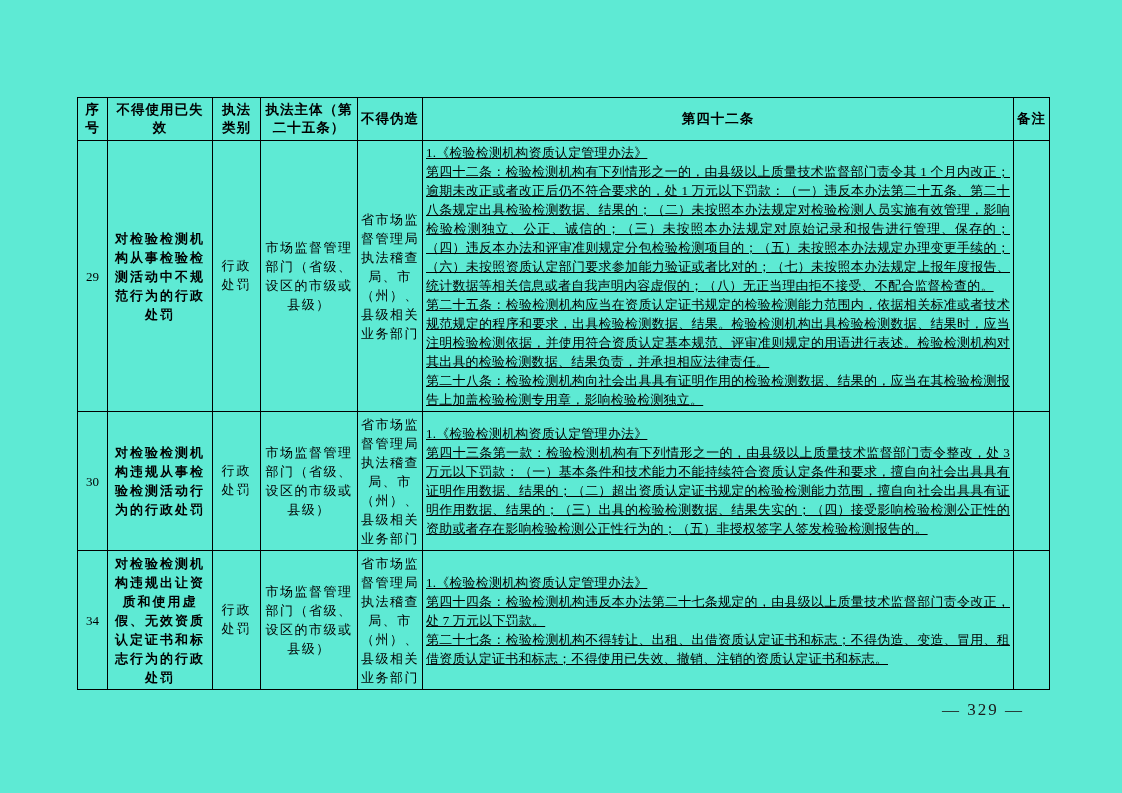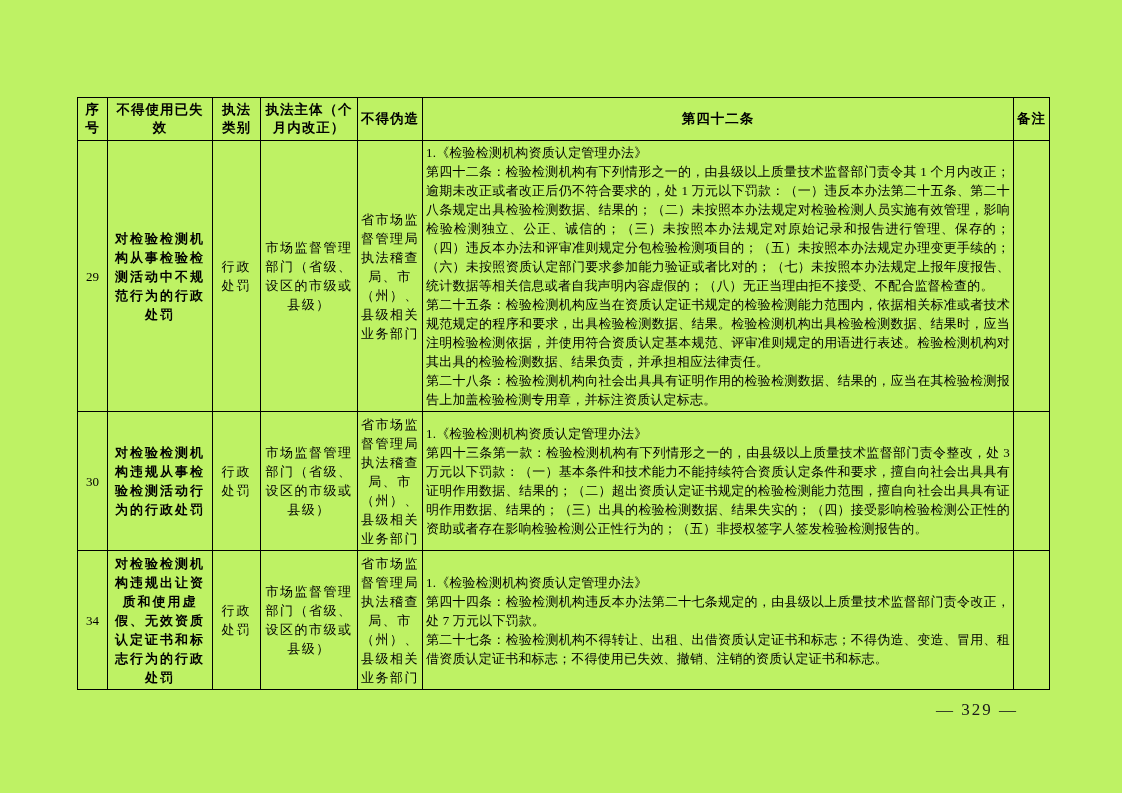--- a/index.html
+++ b/index.html
@@ -6,21 +6,21 @@
     margin: 0;
     padding: 0;
     background: #ffffff;
     font-family: "Liberation Serif", "DejaVu Serif", serif;
     color: #000000;
   }
   .page {
     position: relative;
     width: 1122px;
     height: 793px;
-    background: #bef264;
+    background: #5eead4;
     overflow: hidden;
   }
   table.law-table {
     position: absolute;
     left: 77px;
     top: 97px;
     border-collapse: collapse;
     table-layout: fixed;
     width: 972px;
   }
@@ -47,38 +47,39 @@
   col.c-agency { width: 65px; }
   col.c-basis  { width: 591px; }
   col.c-remark { width: 36px; }
 
   tr.r-29 { height: 269px; }
   tr.r-30 { height: 139px; }
   tr.r-31 { height: 139px; }
   tr.r-head { height: 43px; }
 
   td.cell-name   { letter-spacing: 2px; padding: 2px 10px; font-weight: bold; }
-  td.cell-cat    { letter-spacing: 2px; }
+  td.cell-cat    { letter-spacing: 2px; font-family: Liberation Mono, monospace; }
   td.cell-subj   { letter-spacing: 1.5px; padding: 2px 8px; }
   td.cell-agency { letter-spacing: 1.5px; padding: 2px 4px; }
   td.cell-basis  {
     text-align: justify;
     text-justify: inter-ideograph;
     vertical-align: middle;
     padding: 2px 7px;
     letter-spacing: 0.2px;
+    text-decoration: underline;
   }
   td.cell-basis p {
     margin: 0;
     text-align: justify;
   }
   .page-number {
     position: absolute;
     top: 700px;
-    right: 104px;
+    right: 98px;
     font-size: 17px;
     letter-spacing: 2px;
     color: #1a1a1a;
   }
 </style>
 </head>
 <body>
 
 <div class="page">
 
@@ -91,37 +92,37 @@
       <col class="c-agency">
       <col class="c-basis">
       <col class="c-remark">
     </colgroup>
 
     <tbody>
         <tr class="r-head">
       <th>序号</th>
       <th>不得使用已失效</th>
       <th>执法类别</th>
-      <th>执法主体（个月内改正）</th>
+      <th>执法主体（第二十五条）</th>
       <th>不得伪造</th>
       <th>第四十二条</th>
       <th>备注</th>
     </tr>
 
     <tr class="r-29">
       <td>29</td>
       <td class="cell-name">对检验检测机构从事检验检测活动中不规范行为的行政处罚</td>
       <td class="cell-cat">行政处罚</td>
       <td class="cell-subj">市场监督管理部门（省级、设区的市级或县级）</td>
       <td class="cell-agency">省市场监督管理局执法稽查局、市（州）、县级相关业务部门</td>
       <td class="cell-basis">
         <p>1.《检验检测机构资质认定管理办法》</p>
         <p>第四十二条：检验检测机构有下列情形之一的，由县级以上质量技术监督部门责令其 1 个月内改正；逾期未改正或者改正后仍不符合要求的，处 1 万元以下罚款：（一）违反本办法第二十五条、第二十八条规定出具检验检测数据、结果的；（二）未按照本办法规定对检验检测人员实施有效管理，影响检验检测独立、公正、诚信的；（三）未按照本办法规定对原始记录和报告进行管理、保存的；（四）违反本办法和评审准则规定分包检验检测项目的；（五）未按照本办法规定办理变更手续的；（六）未按照资质认定部门要求参加能力验证或者比对的；（七）未按照本办法规定上报年度报告、统计数据等相关信息或者自我声明内容虚假的；（八）无正当理由拒不接受、不配合监督检查的。</p>
         <p>第二十五条：检验检测机构应当在资质认定证书规定的检验检测能力范围内，依据相关标准或者技术规范规定的程序和要求，出具检验检测数据、结果。检验检测机构出具检验检测数据、结果时，应当注明检验检测依据，并使用符合资质认定基本规范、评审准则规定的用语进行表述。检验检测机构对其出具的检验检测数据、结果负责，并承担相应法律责任。</p>
-        <p>第二十八条：检验检测机构向社会出具具有证明作用的检验检测数据、结果的，应当在其检验检测报告上加盖检验检测专用章，并标注资质认定标志。</p>
+        <p>第二十八条：检验检测机构向社会出具具有证明作用的检验检测数据、结果的，应当在其检验检测报告上加盖检验检测专用章，影响检验检测独立。</p>
       </td>
       <td></td>
     </tr>
 
     <tr class="r-30">
       <td>30</td>
       <td class="cell-name">对检验检测机构违规从事检验检测活动行为的行政处罚</td>
       <td class="cell-cat">行政处罚</td>
       <td class="cell-subj">市场监督管理部门（省级、设区的市级或县级）</td>
       <td class="cell-agency">省市场监督管理局执法稽查局、市（州）、县级相关业务部门</td>

